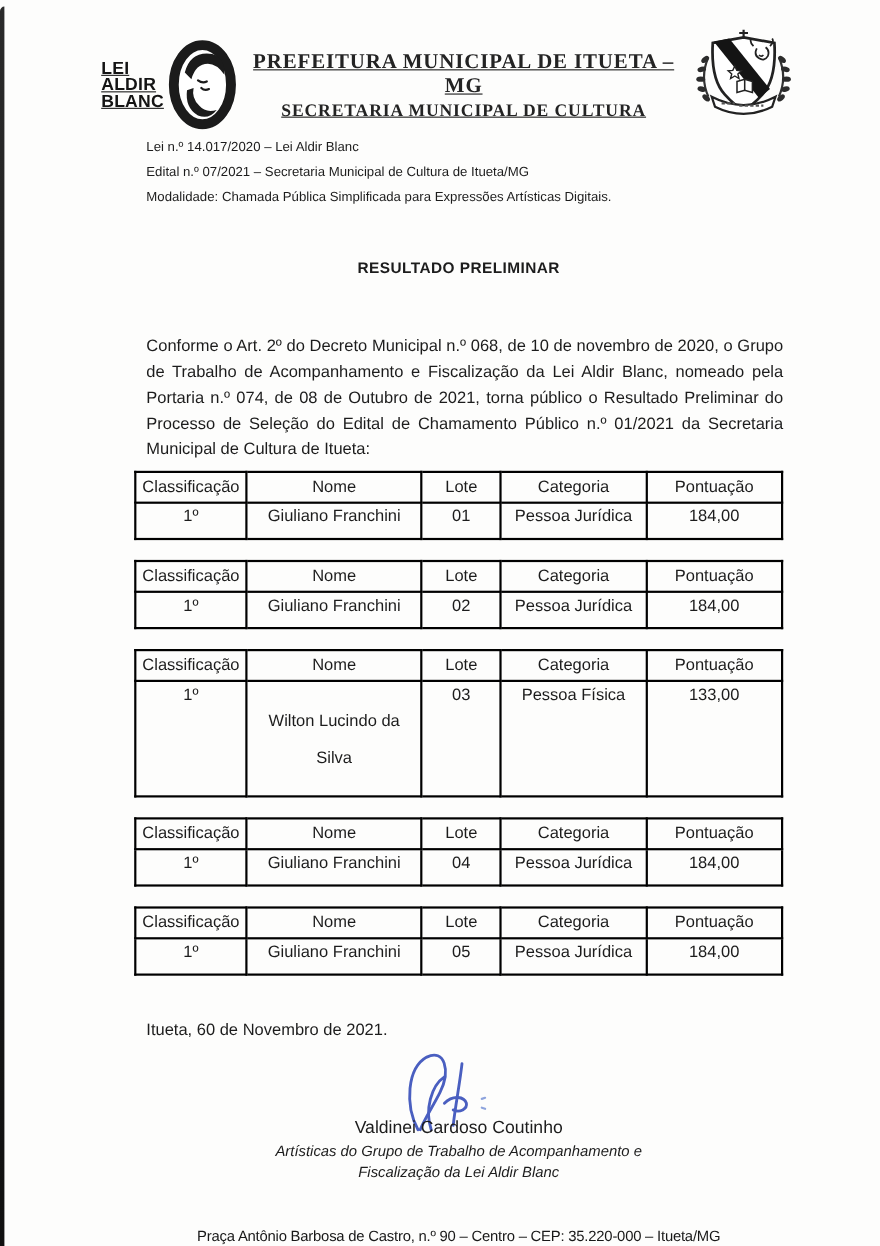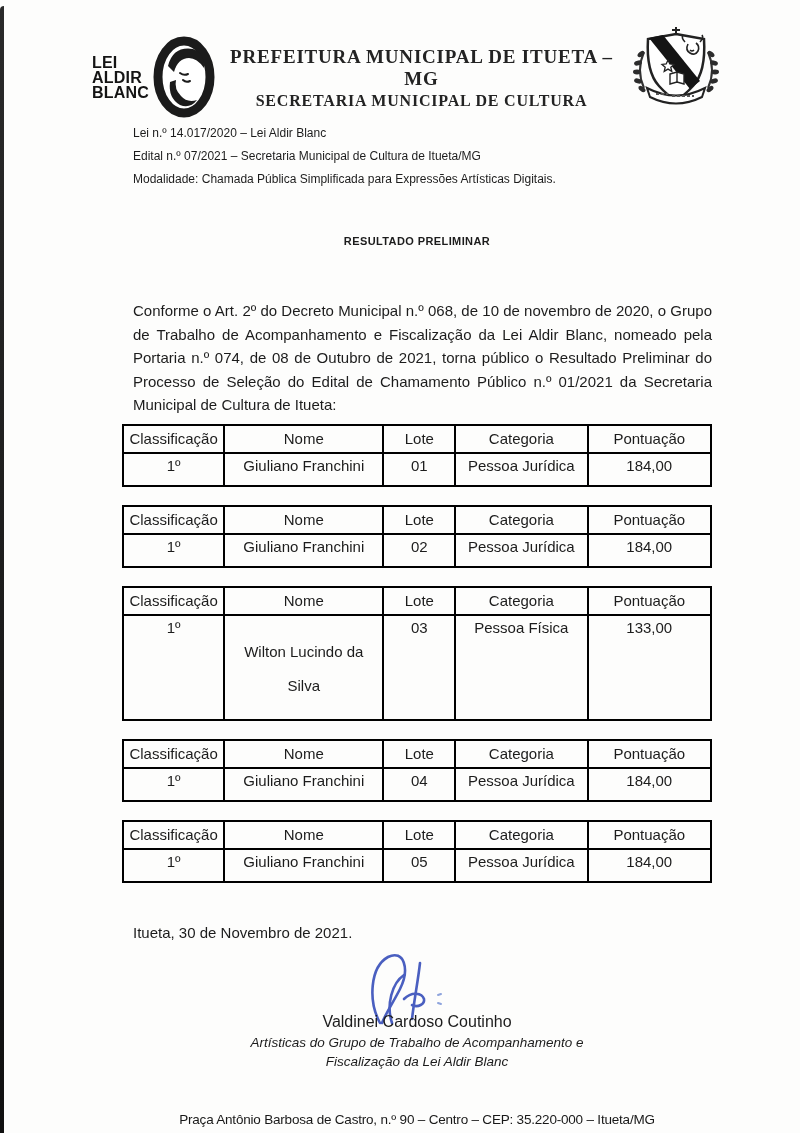--- a/index.html
+++ b/index.html
@@ -16,21 +16,21 @@
   
   .edge-artifact {
     position:absolute; left:0; top:6px; bottom:0; width:4px;
     background: linear-gradient(180deg,#2a2a2a,#101010);
     border-top-left-radius:6px;
   }
 
   
   .docheader {
     position:absolute; left:92px; right:76px; top:26px;
-    display:flex; align-items:flex-start; 
+    display:flex; align-items:flex-start; text-decoration:underline;
   }
   .logo-left { display:flex; align-items:center; gap:4px; margin-top:10px; }
   .logo-left .logo-text {
     font-weight:bold; font-size:16px; line-height:15px;
     letter-spacing:0.2px; color:#141414; text-align:left;
     font-stretch: condensed;
   }
   .org-block {
     text-align:center; margin-top:20px; flex:1; padding:0 8px;
     font-family:"Liberation Serif", serif; font-weight:bold; color:#232323;
@@ -40,21 +40,21 @@
 
   
   .content { position:absolute; left:122px; right:88px; top:0; }
   .intro {
     margin-top:122px; margin-left:11px;
     font-weight:normal; font-size:12px; line-height:23px;
     text-align:justify;
   }
   .doc-title {
     margin-top:44px; text-align:center;
-    font-weight:bold; font-size:11px; letter-spacing:0.4px;
+    font-weight:bold; font-size:14px; letter-spacing:0.4px;
   }
   .paragraph {
     margin-top:52px; margin-left:11px;
     font-size:15px; line-height:23.5px; text-align:justify;
   }
 
   
   table.result {
     width:100%; border-collapse:collapse; margin-top:18px;
     table-layout:fixed;
@@ -287,21 +287,21 @@
       <tr class="bodyrow">
         <td>1º</td>
         <td>Giuliano Franchini</td>
         <td>05</td>
         <td>Pessoa Jurídica</td>
         <td>184,00</td>
       </tr>
     </tbody>
       </table>
 
-    <div class="date-line">Itueta, 30 de Novembro de 2021.</div>
+    <div class="date-line">Itueta, 60 de Novembro de 2021.</div>
 
     <div class="sig-block">
       <svg class="sig-svg" width="150" height="78" viewBox="0 0 150 78" aria-hidden="true">
         <g fill="none" stroke="#4a5fc0" stroke-width="2.6" stroke-linecap="round">
           <path d="M38,72 C26,50 28,16 46,6 C62,-2 68,18 58,38 C52,50 44,62 40,72"></path>
           <path d="M50,72 C44,54 50,32 62,24"></path>
           <path d="M78,12 C76,30 72,50 70,68"></path>
           <path d="M62,48 C70,40 80,42 82,48 C83,53 76,57 70,54"></path>
         </g>
         <g stroke="#8ea4dd" stroke-width="2" stroke-linecap="round">

